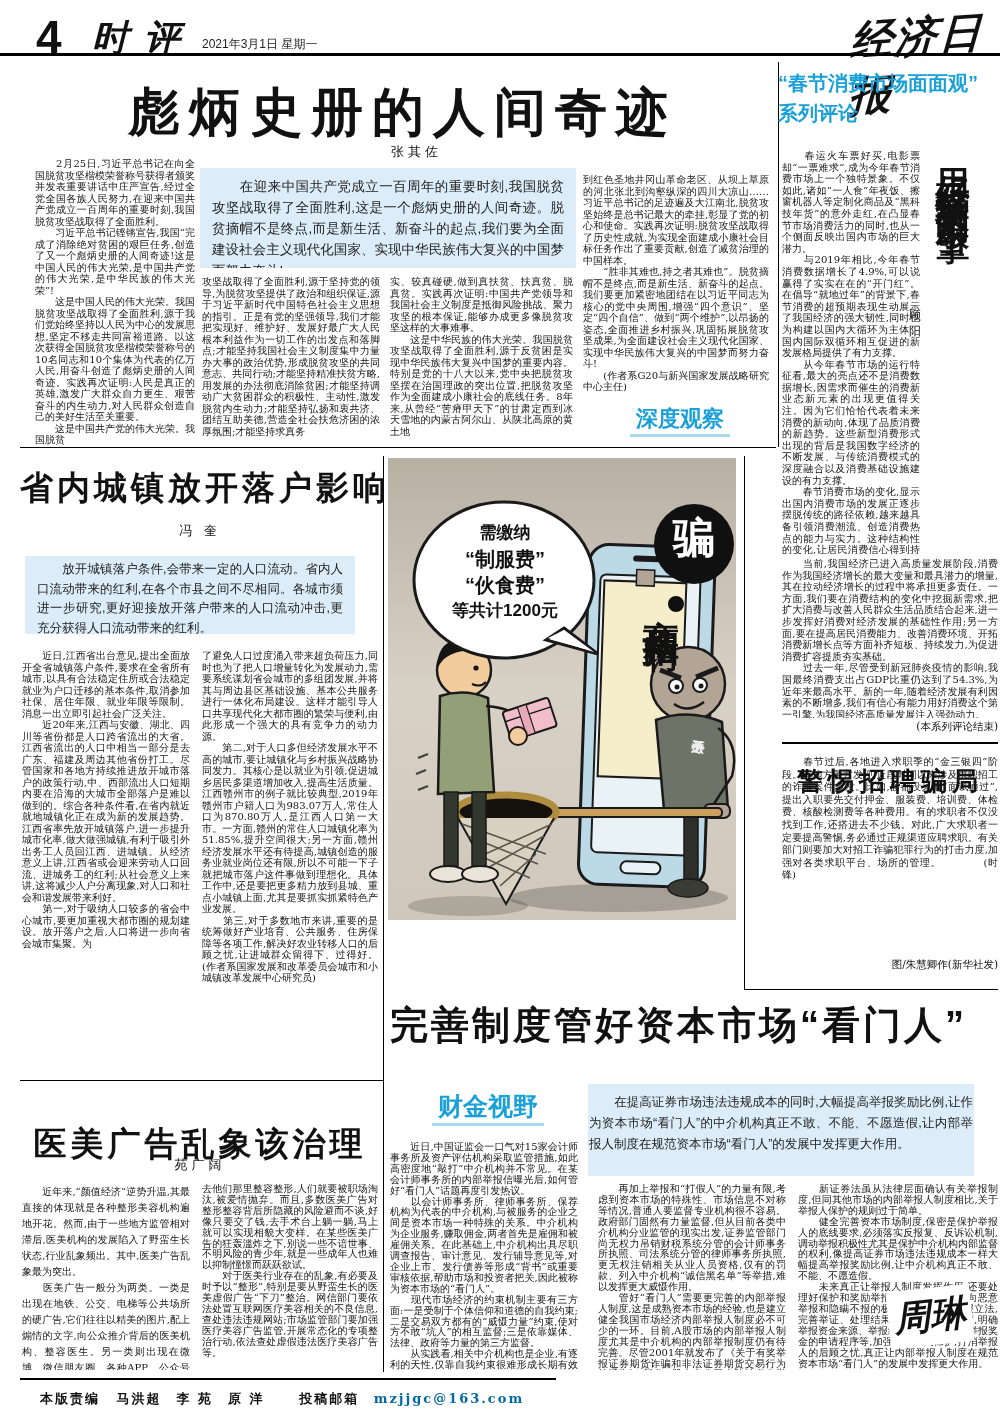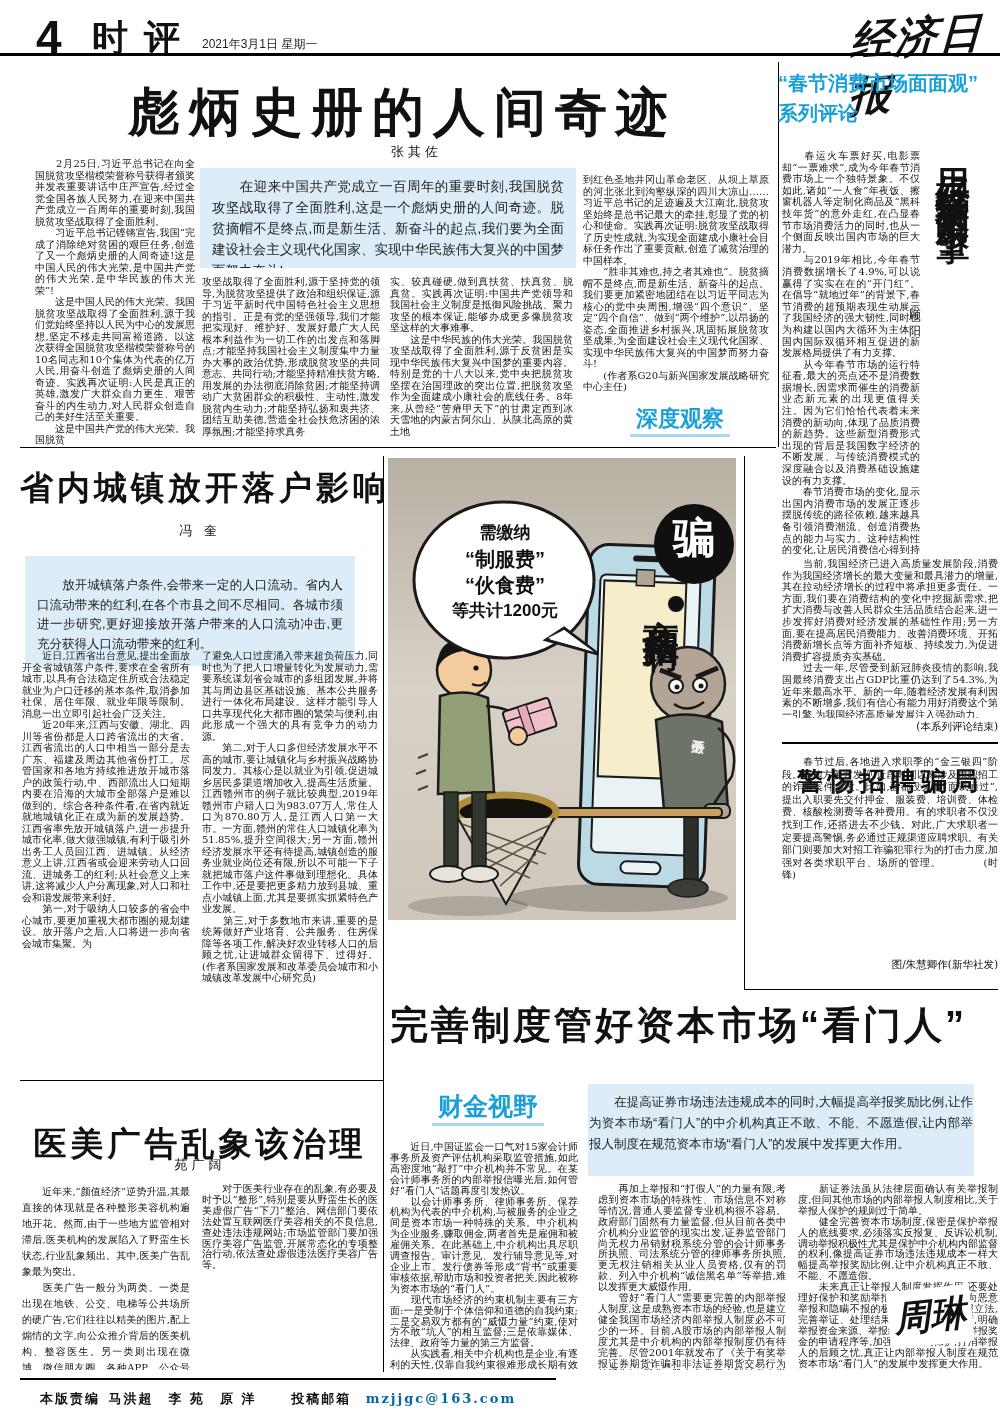--- a/index.html
+++ b/index.html
@@ -47,21 +47,21 @@
                  color:#eee;font-size:13px;font-weight:bold;transform:rotate(8deg);}
   .footer-line{font-size:13px;font-weight:bold;font-family:"DejaVu Serif",serif;letter-spacing:2px;}
   a.mail{color:#0369a1;text-decoration:none;}
 </style>
 </head>
 <body>
 
 <div id="page">
 
   <div class="abs pagenum" style="left:36px;top:10px;">4</div>
-  <div class="abs section-name" style="left:92px;top:14px;">时评</div>
+  <div class="abs section-name" style="left:92px;top:14px;font-style:italic;">时评</div>
   <div class="abs page-date" style="left:202px;top:36px;">2021年3月1日  星期一</div>
   <div class="abs masthead" style="left:850px;top:8px;">经济日报</div>
   <div class="hline" style="left:0;top:53px;width:1000px;height:3px;"></div>
 
   <div class="abs h-main" style="left:30px;top:78px;width:745px;">彪炳史册的人间奇迹</div>
   <div class="abs byline" style="left:44px;top:143px;width:745px;">张其佐</div>
 
   <div class="bluebox" style="left:200px;top:168px;width:352px;height:84px;padding:8px 12px;font-size:13.5px;line-height:21px;">
     <div>　　在迎来中国共产党成立一百周年的重要时刻,我国脱贫攻坚战取得了全面胜利,这是一个彪炳史册的人间奇迹。脱贫摘帽不是终点,而是新生活、新奋斗的起点,我们要为全面建设社会主义现代化国家、实现中华民族伟大复兴的中国梦而努力奋斗!</div>
   </div>
@@ -89,21 +89,21 @@
     <span class="blue-label" style="font-size:22px;">深度观察</span>
   </div>
 
   <div class="hline" style="left:20px;top:447px;width:756px;height:1px;"></div>
   <div class="vline" style="left:778px;top:62px;height:385px;"></div>
   <div class="vline" style="left:744px;top:456px;height:533px;"></div>
   <div class="vline" style="left:383px;top:456px;height:916px;"></div>
 
   <div class="abs h-mid" style="left:20px;top:466px;width:360px;">省内城镇放开落户影响几何</div>
   <div class="abs byline" style="left:20px;top:522px;width:360px;">冯 奎</div>
-  <div class="bluebox" style="left:25px;top:556px;width:306px;height:70px;padding:20px 12px;font-size:12.5px;line-height:19.5px;">
+  <div class="bluebox" style="left:25px;top:556px;width:306px;height:70px;padding:4px 12px;font-size:12.5px;line-height:19.5px;">
     <div>　　放开城镇落户条件,会带来一定的人口流动。省内人口流动带来的红利,在各个市县之间不尽相同。各城市须进一步研究,更好迎接放开落户带来的人口流动冲击,更充分获得人口流动带来的红利。</div>
   </div>
   <div class="col" style="left:22px;top:650px;width:168px;height:422px;">
       <p class="para">　　近日,江西省出台意见,提出全面放开全省城镇落户条件,要求在全省所有城市,以具有合法稳定住所或合法稳定就业为户口迁移的基本条件,取消参加社保、居住年限、就业年限等限制。消息一出立即引起社会广泛关注。</p>
       <p class="para">　　近20年来,江西与安徽、湖北、四川等省份都是人口跨省流出的大省。江西省流出的人口中相当一部分是去广东、福建及周边其他省份打工。尽管国家和各地方持续推进放开城市落户的政策行动,中、西部流出人口短期内要在沿海的大城市全部落户是难以做到的。综合各种条件看,在省内就近就地城镇化正在成为新的发展趋势。江西省率先放开城镇落户,进一步提升城市化率,做大做强城镇,有利于吸引外出务工人员回江西、进城镇。从经济意义上讲,江西省或会迎来劳动人口回流、进城务工的红利;从社会意义上来讲,这将减少人户分离现象,对人口和社会和谐发展带来利好。</p>
       <p class="para">　　第一,对于吸纳人口较多的省会中心城市,要更加重视大都市圈的规划建设。放开落户之后,人口将进一步向省会城市集聚。为</p>
     </div>
   <div class="col" style="left:202px;top:650px;width:176px;height:422px;">
       <p class="para">了避免人口过度涌入带来超负荷压力,同时也为了把人口增量转化为发展动力,需要系统谋划省会城市的多组团发展,并将其与周边县区基础设施、基本公共服务进行一体化布局建设。这样才能引导人口共享现代化大都市圈的繁荣与便利,由此形成一个强大的具有竞争力的动力源。</p>
       <p class="para">　　第二,对于人口多但经济发展水平不高的城市,要让城镇化与乡村振兴战略协同发力。其核心是以就业为引领,促进城乡居民多渠道增加收入,提高生活质量。江西赣州市的例子就比较典型,2019年赣州市户籍人口为983.07万人,常住人口为870.80万人,是江西人口第一大市。一方面,赣州的常住人口城镇化率为51.85%,提升空间很大;另一方面,赣州经济发展水平还有待提高,城镇创造的服务业就业岗位还有限,所以不可能一下子就把城市落户这件事做到理想化。具体工作中,还是要把更多精力放到县城、重点小城镇上面,尤其是要抓实抓紧特色产业发展。</p>
@@ -243,24 +243,25 @@
   <div class="abs signature" style="left:888px;top:1288px;">周琳</div>
 
   <div class="abs h-mid" style="left:20px;top:1102px;width:360px;margin-top:20px;">医美广告乱象该治理</div>
   <div class="abs byline" style="left:20px;top:1156px;width:360px;">苑广阔</div>
   <div class="col" style="left:22px;top:1184px;width:168px;height:186px;line-height:16px;">
       <p class="para">　　近年来,“颜值经济”逆势升温,其最直接的体现就是各种整形美容机构遍地开花。然而,由于一些地方监管相对滞后,医美机构的发展陷入了野蛮生长状态,行业乱象频出。其中,医美广告乱象最为突出。</p>
       <p class="para">　　医美广告一般分为两类。一类是出现在地铁、公交、电梯等公共场所的硬广告,它们往往以精美的图片,配上煽情的文字,向公众推介背后的医美机构、整容医生。另一类则出现在微博、微信朋友圈、各种APP、公众号以及网站专门的板块上,以软文的方式,极力宣扬整形整容的好处。</p>
       <p class="para">　　企业商家打广告没有问题,问题是很多医美广告涉嫌虚假宣传、夸大其词,在社会上营造出一种“容貌焦虑”,好像不</p>
     </div>
   <div class="col" style="left:202px;top:1184px;width:176px;height:186px;line-height:10.9px;">
+      <p class="para">去他们那里整容整形,人们就要被职场淘汰,被爱情抛弃。而且,多数医美广告对整形整容背后所隐藏的风险避而不谈,好像只要交了钱,去手术台上躺一躺,马上就可以实现相貌大变样。在某些医美广告的狂轰滥炸之下,别说一些不谙世事、不明风险的青少年,就是一些成年人也难以抑制憧憬而跃跃欲试。</p>
       <p class="para">　　对于医美行业存在的乱象,有必要及时予以“整形”,特别是要从野蛮生长的医美虚假广告“下刀”整治。网信部门要依法处置互联网医疗美容相关的不良信息,查处违法违规网站;市场监管部门要加强医疗美容广告监管,开展常态化的专项整治行动,依法查处虚假违法医疗美容广告等。</p>
     </div>
 
   <div class="hline" style="left:20px;top:1378px;width:536px;height:2px;"></div>
   <div class="abs footer-line" style="left:40px;top:1390px;width:560px;">
     <span>本版责编</span>
-    <span style="margin-left:2px;">马洪超　李 苑　原 洋</span>
+    <span style="margin-left:10px;">马洪超　李 苑　原 洋</span>
     <span style="margin-left:28px;">投稿邮箱</span>
     <a class="mail" href="#" style="margin-left:8px;">mzjjgc@163.com</a>
   </div>
 
 </div>
 
 </body></html>

